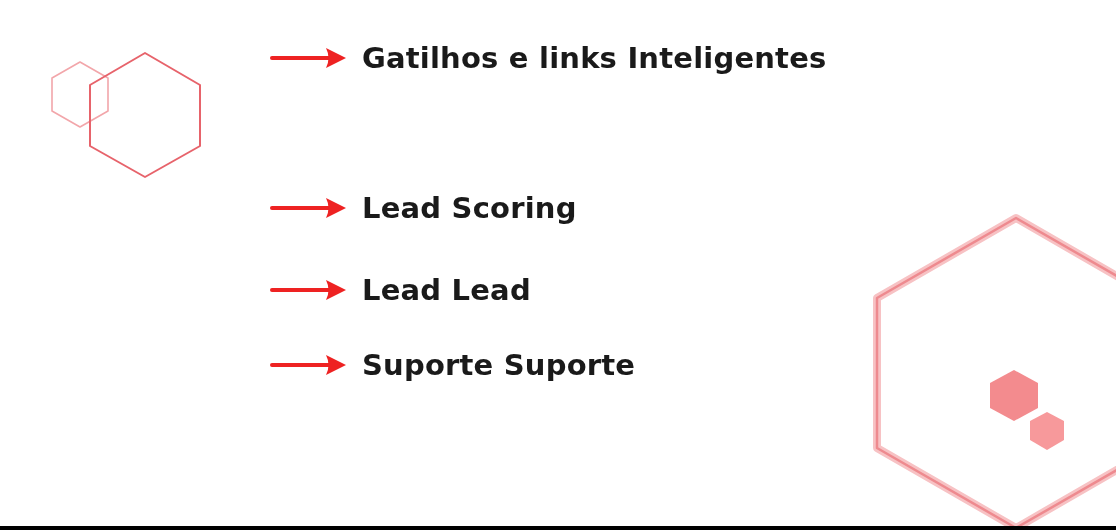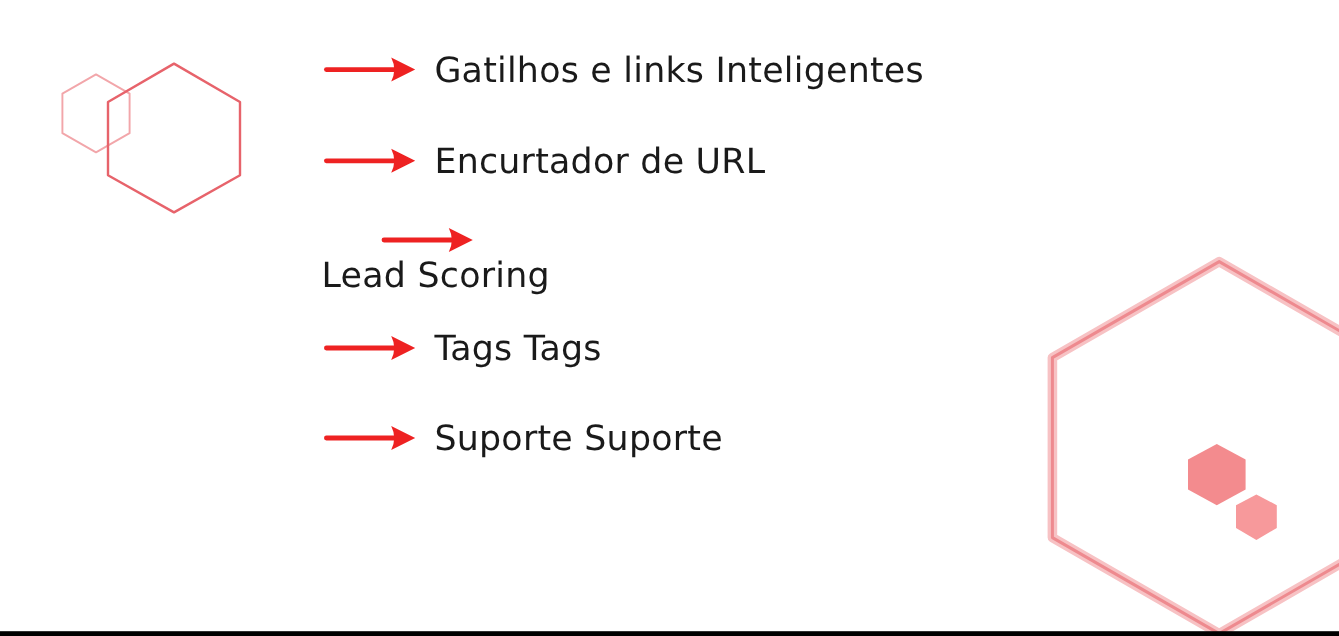--- a/index.html
+++ b/index.html
@@ -2,21 +2,21 @@
 <html><head>
 <meta charset="utf-8">
 <style>
   html, body { margin: 0; padding: 0; }
   body {
     width: 1116px; height: 530px; position: relative; overflow: hidden;
     background: #ffffff;
     font-family: "Liberation Sans", "DejaVu Sans", sans-serif;
   }
   .deco { position: absolute; left: 0; top: 0; }
-  .list { position: absolute; left: 0; top: 0; width: 1116px; height: 376px; }
+  .list { position: absolute; left: 0; top: 0; width: 1116px; height: 376px; font-weight: bold; }
   .item {
     position: absolute; left: 268px; height: 40px;
     display: flex; align-items: center;
   }
   .arrow { width: 82px; height: 24px; margin-right: 12px; flex: none; }
   .label {
     font-family: "DejaVu Sans", sans-serif;
     font-size: 29px; color: #1a1a1a; letter-spacing: 0.2px;
     white-space: nowrap;
   }
@@ -41,40 +41,33 @@
 </svg>
 
 <div class="list">
   <div class="item" style="top:38px;">
     <svg class="arrow" viewBox="0 0 82 24">
       <path d="M4 12 H66" stroke="#ee2222" stroke-width="4" stroke-linecap="round"></path>
       <path d="M58 2 L78 12 L58 22 Q63 12 58 2 Z" fill="#ee2222"></path>
     </svg>
     <span class="label">Gatilhos e links Inteligentes</span>
   </div>
-  <div class="item" style="top:114px;">
-    <svg class="arrow" viewBox="0 0 82 24">
-      <path d="M4 12 H66" stroke="#ee2222" stroke-width="4" stroke-linecap="round"></path>
-      <path d="M58 2 L78 12 L58 22 Q63 12 58 2 Z" fill="#ee2222"></path>
-    </svg>
-    <span class="label">Encurtador de URL</span>
-  </div>
-  <div class="item" style="top:188px;flex-direction:column;">
+  <div class="item" style="top:188px;">
     <svg class="arrow" viewBox="0 0 82 24">
       <path d="M4 12 H66" stroke="#ee2222" stroke-width="4" stroke-linecap="round"></path>
       <path d="M58 2 L78 12 L58 22 Q63 12 58 2 Z" fill="#ee2222"></path>
     </svg>
     <span class="label">Lead Scoring</span>
   </div>
   <div class="item" style="top:270px;">
     <svg class="arrow" viewBox="0 0 82 24">
       <path d="M4 12 H66" stroke="#ee2222" stroke-width="4" stroke-linecap="round"></path>
       <path d="M58 2 L78 12 L58 22 Q63 12 58 2 Z" fill="#ee2222"></path>
     </svg>
-    <span class="label">Tags Tags</span>
+    <span class="label">Lead Lead</span>
   </div>
   <div class="item" style="top:345px;">
     <svg class="arrow" viewBox="0 0 82 24">
       <path d="M4 12 H66" stroke="#ee2222" stroke-width="4" stroke-linecap="round"></path>
       <path d="M58 2 L78 12 L58 22 Q63 12 58 2 Z" fill="#ee2222"></path>
     </svg>
     <span class="label">Suporte Suporte</span>
   </div>
 </div>
 

